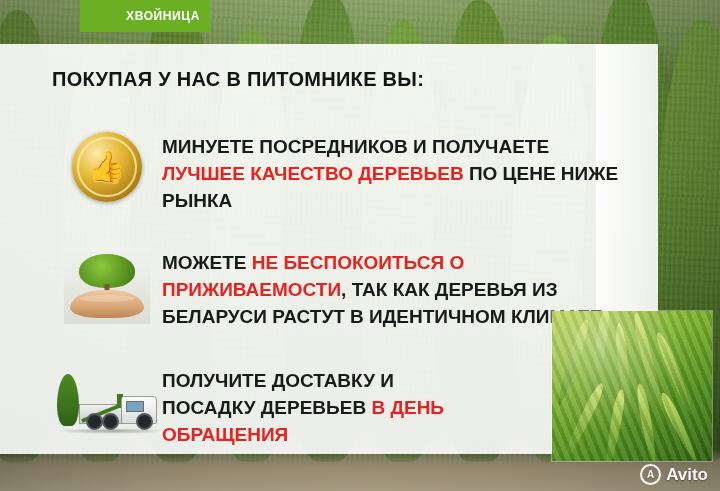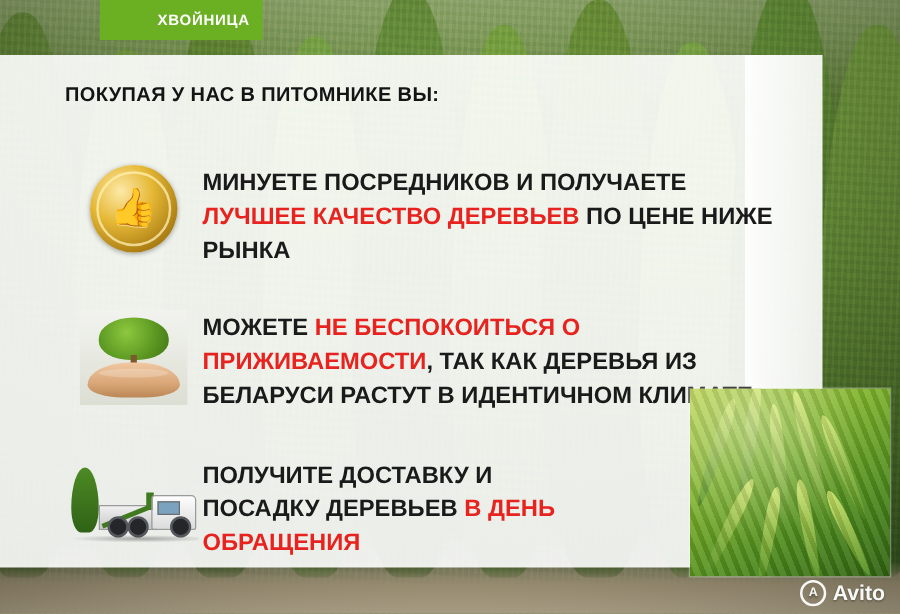--- a/index.html
+++ b/index.html
@@ -97,21 +97,21 @@
     font-weight: bold;
     letter-spacing: 0.6px;
     margin-left: 36px;
   }
 
   
   .heading {
     position: absolute;
     left: 52px;
     top: 68px;
-    font-size: 16px;
+    font-size: 20px;
     font-weight: bold;
     color: #141414;
     letter-spacing: 0.3px;
     white-space: nowrap;
   }
 
   
   .row {
     position: absolute;
     left: 52px;

